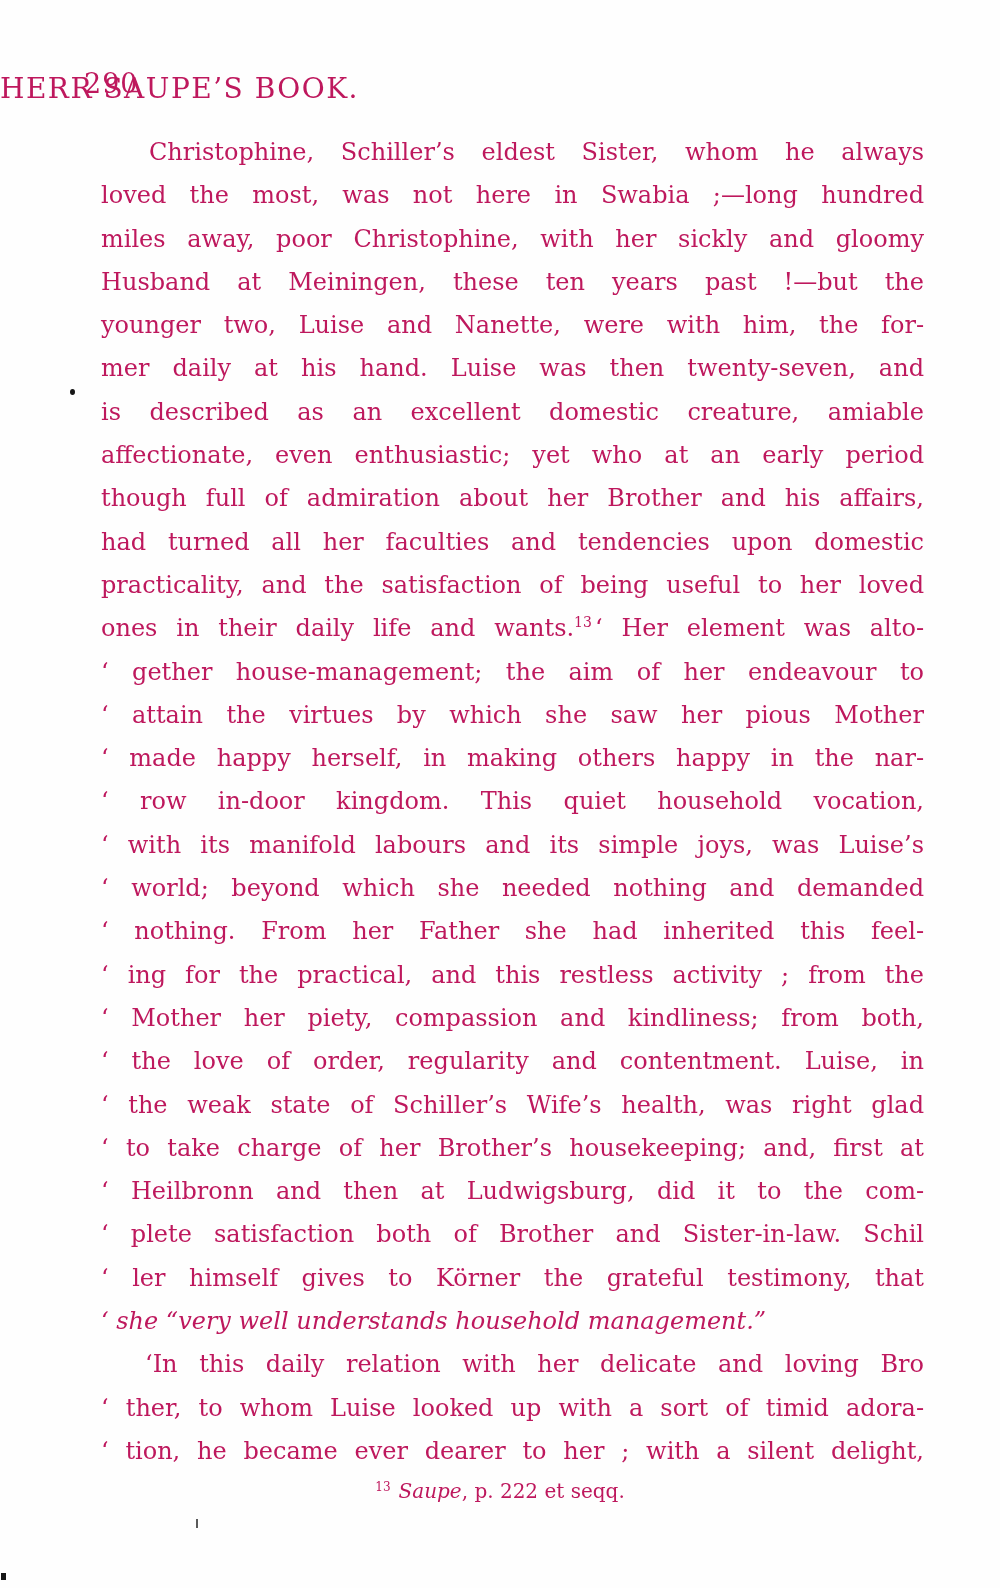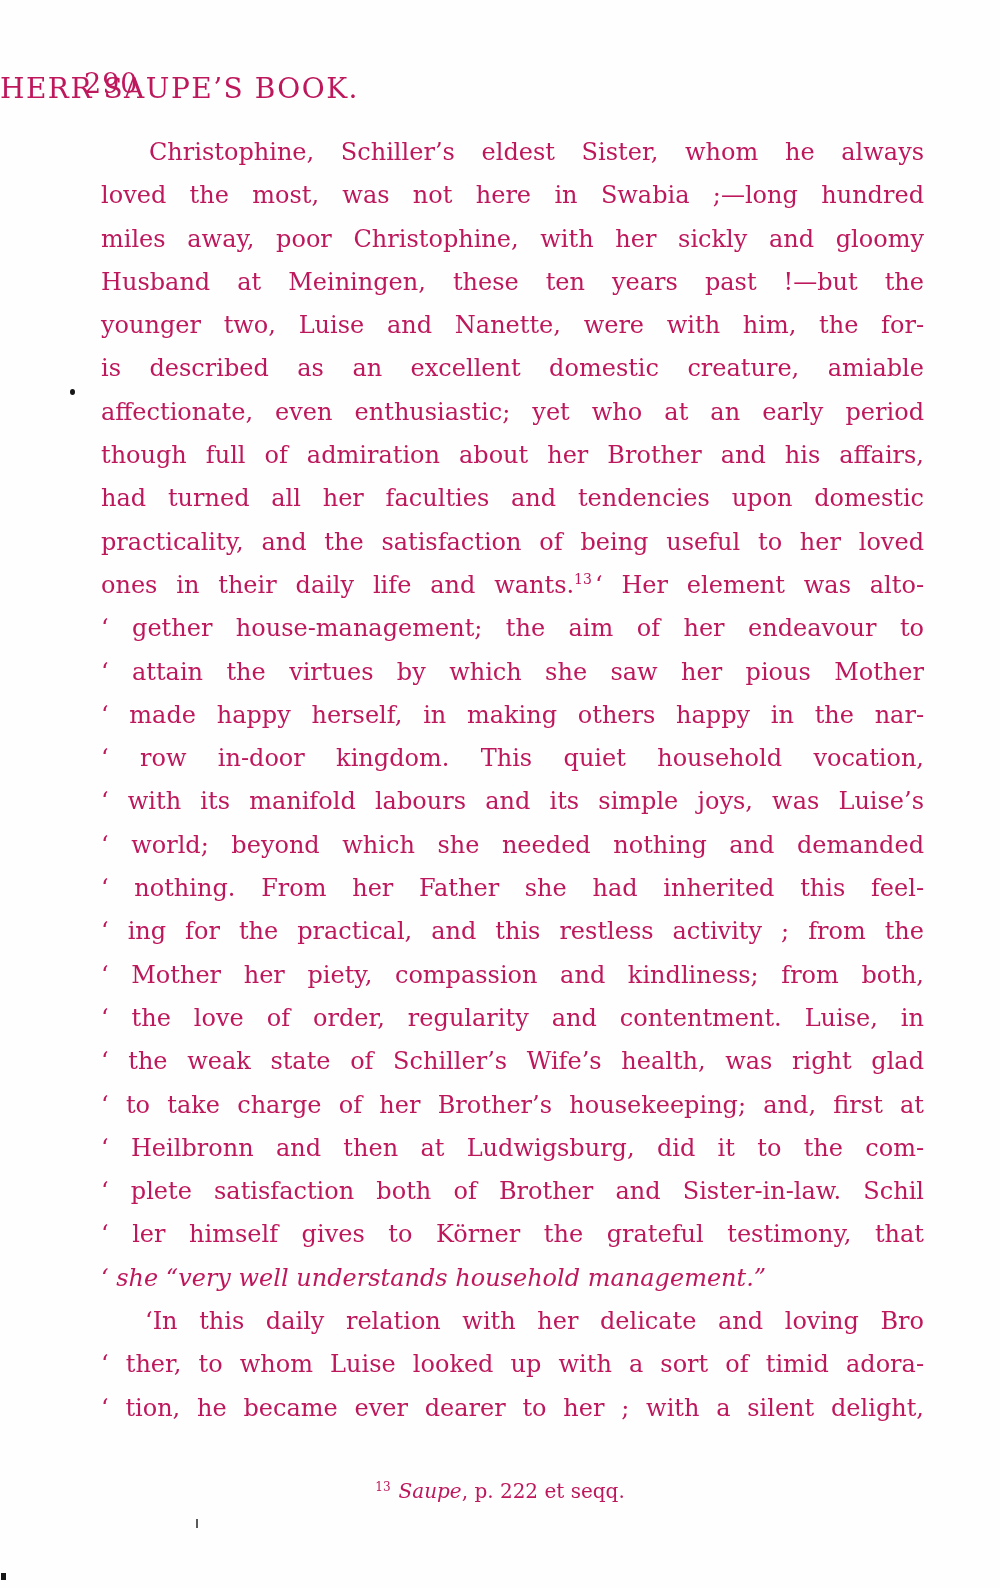--- a/index.html
+++ b/index.html
@@ -83,20 +83,21 @@
 
   <div class="page-number">290</div>
   <div class="running-header">HERR SAUPE’S BOOK.</div>
 
   <div class="body-text">
     <div class="line indent">Christophine, Schiller’s eldest Sister, whom he always</div>
     <div class="line">loved the most, was not here in Swabia ;—long hundred</div>
     <div class="line">miles away, poor Christophine, with her sickly and gloomy</div>
     <div class="line">Husband at Meiningen, these ten years past !—but the</div>
     <div class="line">younger two, Luise and Nanette, were with him, the for-</div>
+    <div class="line">mer daily at his hand.  Luise was then twenty-seven, and</div>
     <div class="line">is described as an excellent domestic creature, amiable</div>
     <div class="line">affectionate, even enthusiastic; yet who at an early period</div>
     <div class="line">though full of admiration about her Brother and his affairs,</div>
     <div class="line">had turned all her faculties and tendencies upon domestic</div>
     <div class="line">practicality, and the satisfaction of being useful to her loved</div>
     <div class="line">
       <span>ones in their daily life and wants.</span><sup>13</sup><span class="after-sup">‘ Her element was alto-</span>
     </div>
     <div class="line">‘ gether house-management; the aim of her endeavour to</div>
     <div class="line">‘ attain the virtues by which she saw her pious Mother</div>

